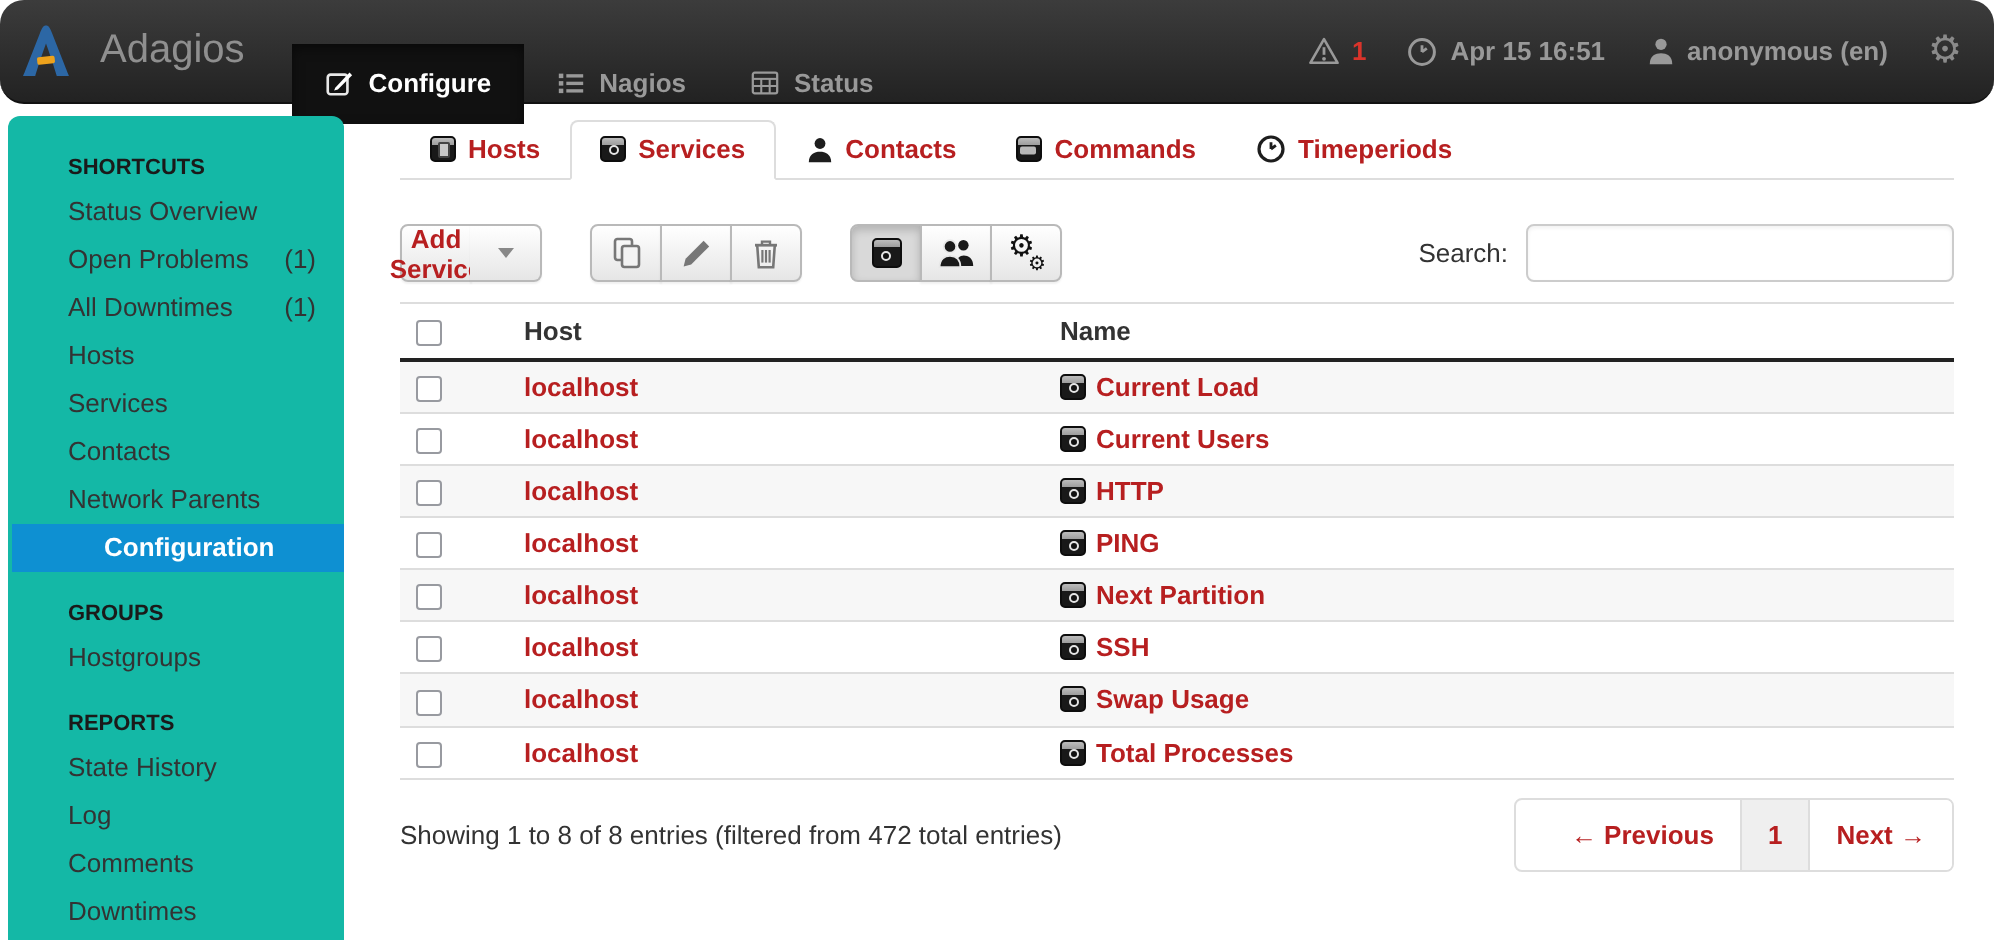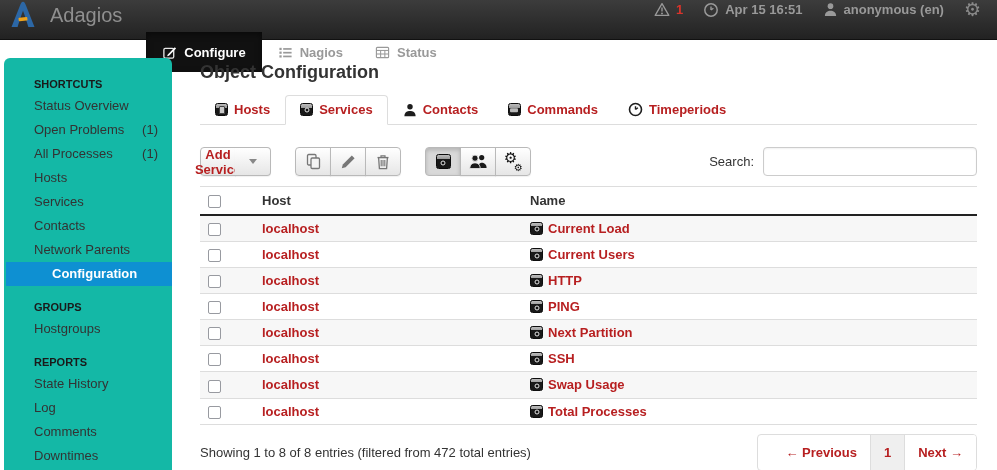--- a/index.html
+++ b/index.html
@@ -8,24 +8,24 @@
     font-family: "Liberation Sans", sans-serif;
     background: #fff;
     color: #333;
     position: relative;
     font-size: 13px;
   }
   a { text-decoration: none; }
 
   
   .navbar {
-    position: absolute; top:0; left:0; right:0; height:40px;
+    position: absolute; top:0; left:0; right:0; height:52px;
     background: linear-gradient(#3c3c3c, #222);
     border-bottom: 1px solid #111;
-    display:flex; align-items:flex-start;
+    display:flex; align-items:center;border-radius:12px;
   }
   .brand { display:flex; align-items:center; padding:0 0 0 8px; }
   .brand-text { color:#8f8f8f; font-size:20px; margin:0 24px 0 12px; }
   .nav-item {
     height:40px; display:flex; align-items:center; gap:7px;
     padding:0 16px; color:#999; font-weight:bold; font-size:13px; cursor:pointer;margin-top:32px;
   }
   .nav-item.active { background:#111; color:#fff; box-shadow: inset 0 2px 6px rgba(0,0,0,.5); }
   .nav-right { margin-left:auto; display:flex; align-items:center; gap:20px; padding-right:16px; }
   .nav-right .grp { display:flex; align-items:center; gap:6px; color:#999; font-weight:bold; }
@@ -213,21 +213,21 @@
     <div class="side-heading">SHORTCUTS</div>
     <ul>
       <li class="side-item">
           <span>Status Overview</span>
         </li>
       <li class="side-item">
           <span>Open Problems</span>
           <span class="count">(1)</span>
         </li>
       <li class="side-item">
-          <span>All Processes</span>
+          <span>All Downtimes</span>
           <span class="count">(1)</span>
         </li>
       <li class="side-item">
           <span>Hosts</span>
         </li>
       <li class="side-item">
           <span>Services</span>
         </li>
       <li class="side-item">
           <span>Contacts</span>
@@ -261,21 +261,20 @@
           <span>Comments</span>
         </li>
       <li class="side-item">
           <span>Downtimes</span>
         </li>
     </ul>
   </div>
 </nav>
 
 <main class="main">
-  <h1 class="page-title">Object Configuration</h1>
 
   <div class="tabs">
     <div class="tab">
       <span class="icon-window hst"></span>
       <span>Hosts</span>
     </div>
     <div class="tab active">
       <span class="icon-window svc"></span>
       <span>Services</span>
     </div>

